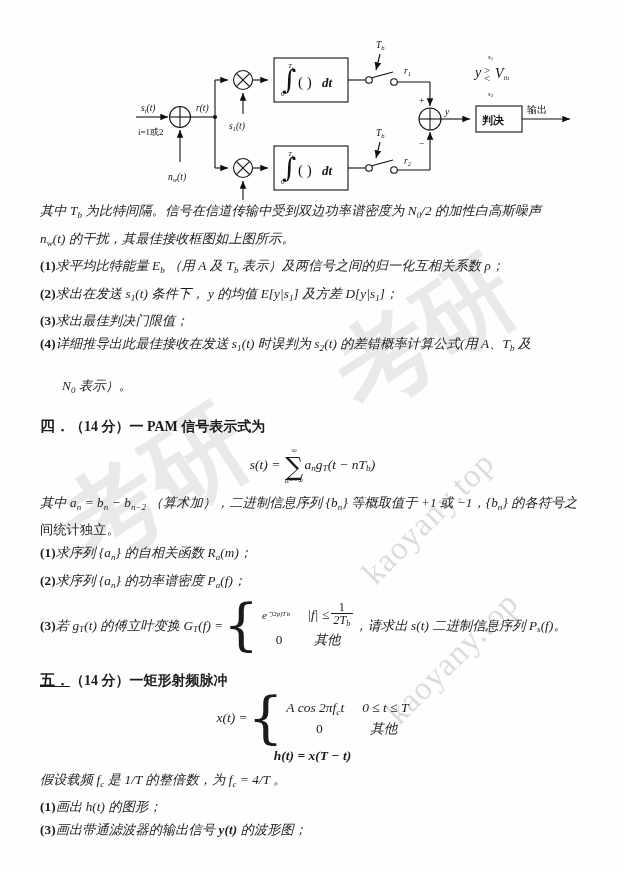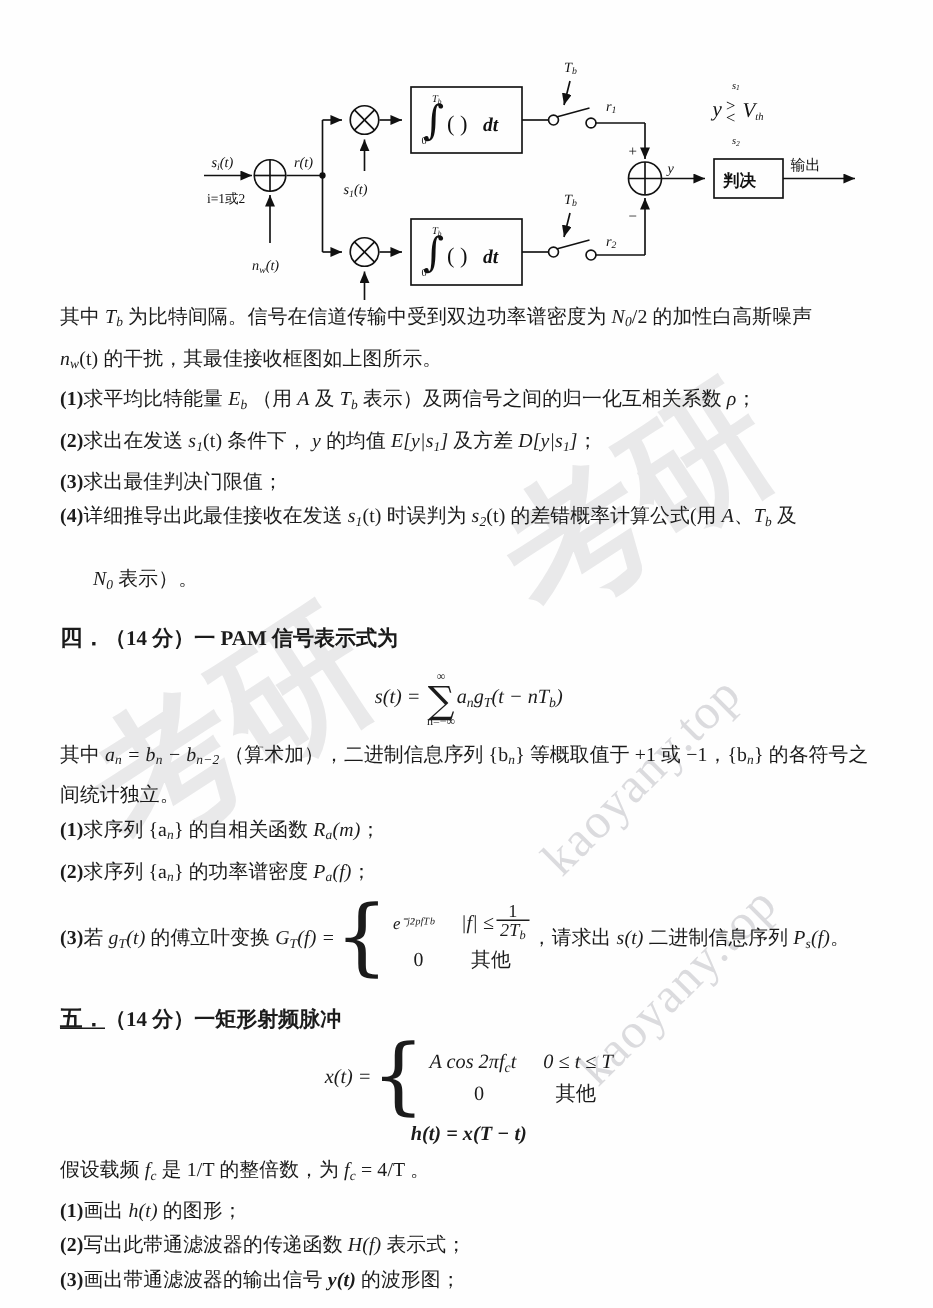--- a/index.html
+++ b/index.html
@@ -75,21 +75,21 @@
     font-size: 13.2px;
     line-height: 21.5px;
     margin: 0 0 1.5px 0;
     white-space: nowrap;
     letter-spacing: 0.1px;
   }
   .ln.hang { padding-left: 22px; }
   .ln.tight { margin-bottom: 16px; }
   .gap-md { height: 11px; }
 
-  .cjk { font-family: "Liberation Serif", "DejaVu Serif", serif; }
+  .cjk { font-family: "Liberation Serif", "DejaVu Serif", serif; font-style: italic; }
   .mi { font-style: italic; font-family: "Liberation Serif", serif; }
   .mb { font-weight: bold; }
   .sub { font-size: 0.68em; vertical-align: -0.28em; font-style: italic; }
 
   .sec-head {
     font-size: 14px;
     font-weight: bold;
     line-height: 24px;
     margin: 0;
     white-space: nowrap;
@@ -350,18 +350,17 @@
           </span>
     </span></div>
 
 
     <div class="eq" style="margin:2px 0 4px 0;"><span class="mi mb">h(t) = x(T − t)</span></div>
 
     <p class="ln"><span class="cjk">假设载频 </span><span class="mi">f</span><span class="sub">c</span><span class="cjk"> 是 1/T 的整倍数，为 </span><span class="mi">f</span><span class="sub">c</span><span class="cjk"> = 4/T 。</span></p>
 
     <p class="ln"><span class="mb">(1)</span><span class="cjk">画出 </span><span class="mi">h(t)</span><span class="cjk"> 的图形；</span></p>
 
-    <p class="ln"><span class="mb">(2)</span><span class="cjk">写出此带通滤波器的传递函数 </span><span class="mi">H(f)</span><span class="cjk"> 表示式；</span></p>
 
     <p class="ln"><span class="mb">(3)</span><span class="cjk">画出带通滤波器的输出信号 </span><span class="mi mb">y(t)</span><span class="cjk"> 的波形图；</span></p>
 
   </div>
 </div>
 
 </body></html>

